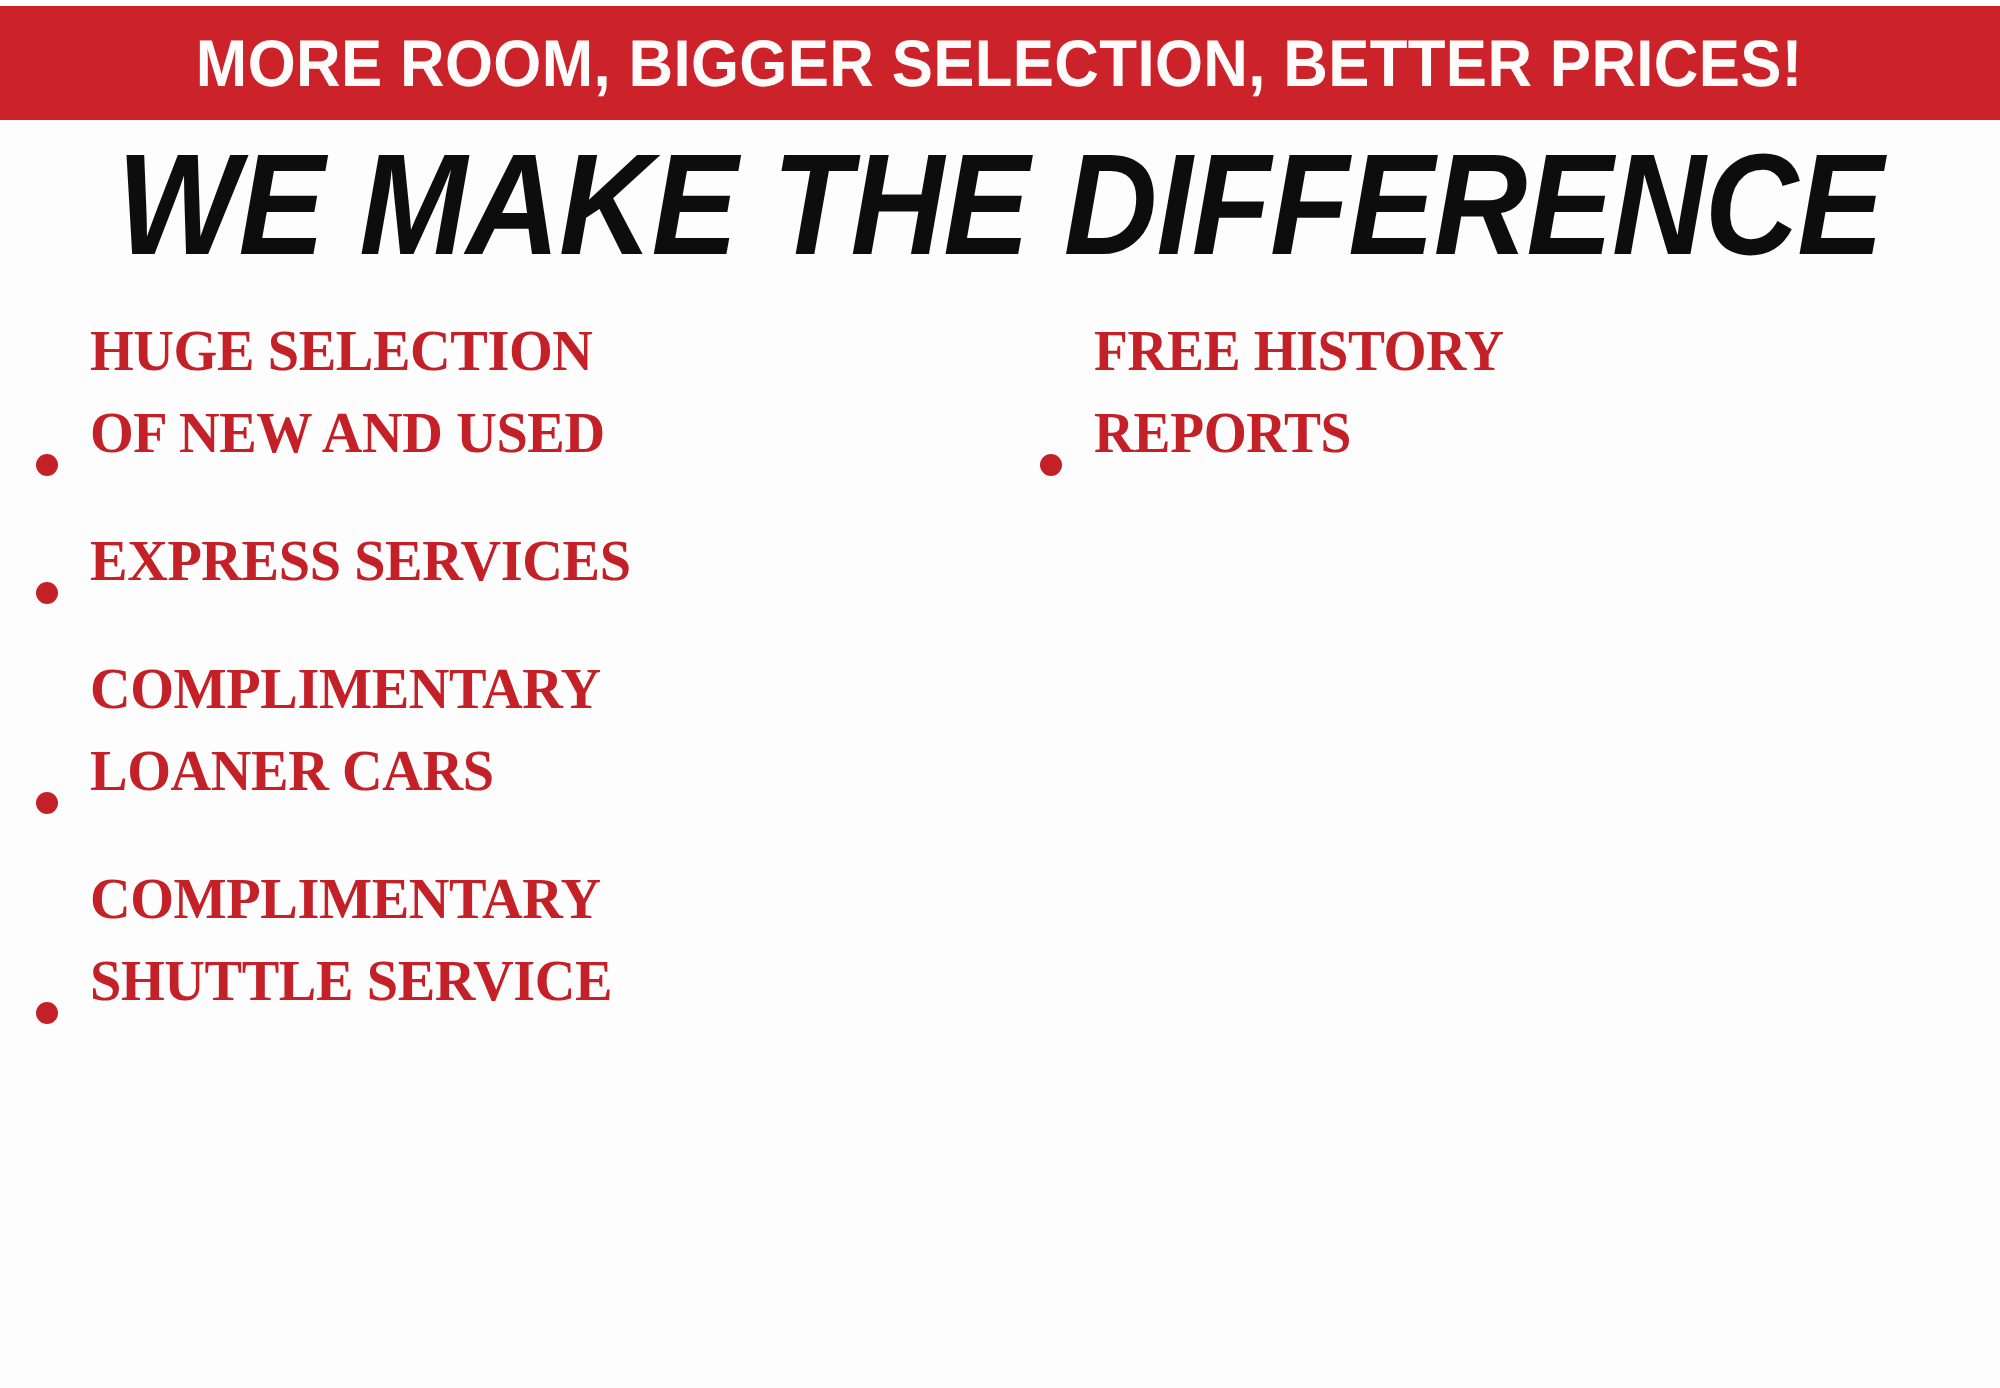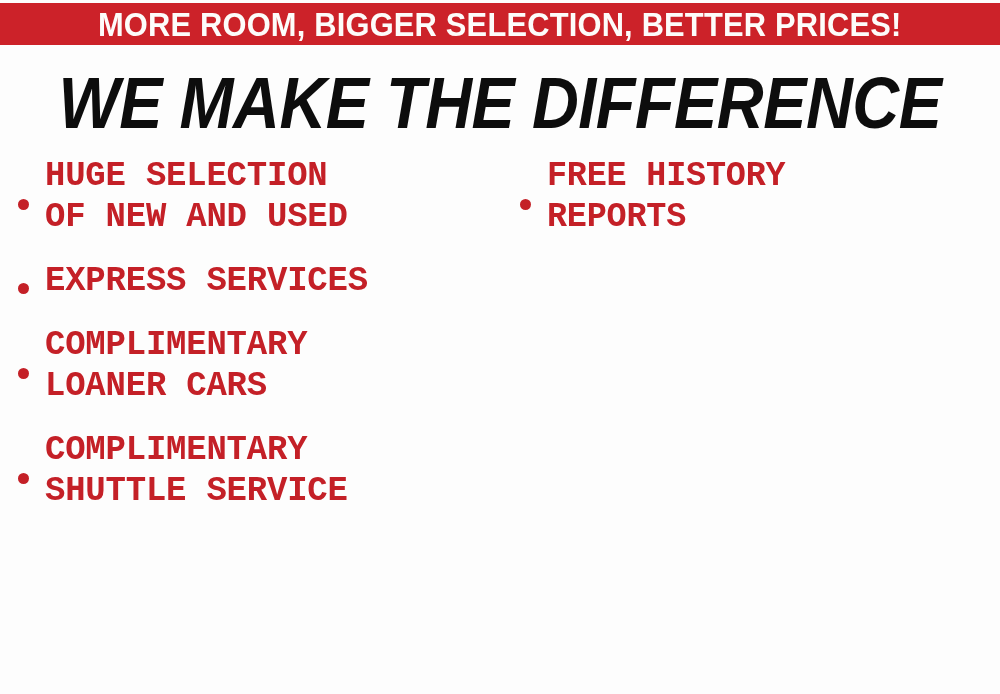--- a/index.html
+++ b/index.html
@@ -17,21 +17,21 @@
     font-family: "Liberation Sans", sans-serif;
     -webkit-font-smoothing: antialiased;
   }
 
   
   .banner {
     position: absolute;
     left: 0;
     top: 3px;
     width: 1000px;
-    height: 42px;
+    height: 57px;
     background: #cc2229;
     display: flex;
     align-items: center;
     justify-content: center;
   }
   .banner-text {
     color: #fdfcfa;
     font-family: "Liberation Sans", sans-serif;
     font-weight: 700;
     font-size: 33px;
@@ -72,25 +72,25 @@
   }
   .col {
     position: absolute;
     top: 0;
   }
   .col-left  { left: 18px;  width: 478px; }
   .col-right { left: 520px; width: 478px; }
 
   .bullet-item {
     display: flex;
-    align-items: center;
+    align-items: flex-end;
     color: #c42027;
-    font-family: Liberation Mono, monospace;
+    font-family: Liberation Serif, serif;
     font-weight: 700;
-    font-size: 35px;
+    font-size: 29px;
     line-height: 41px;
     letter-spacing: -0.2px;
     white-space: pre-line;
   }
   .col-left  .bullet-item { margin-bottom: 23px; }
   .col-right .bullet-item { margin-bottom: 23px; }
 
   .dot {
     flex: 0 0 auto;
     width: 11px;

